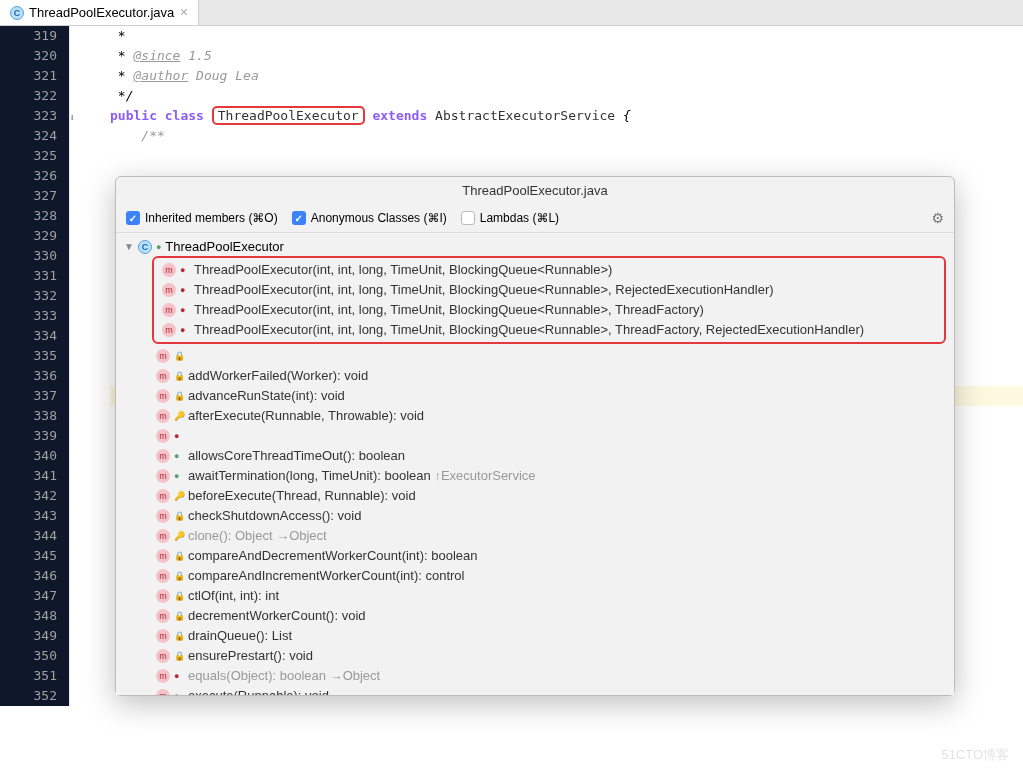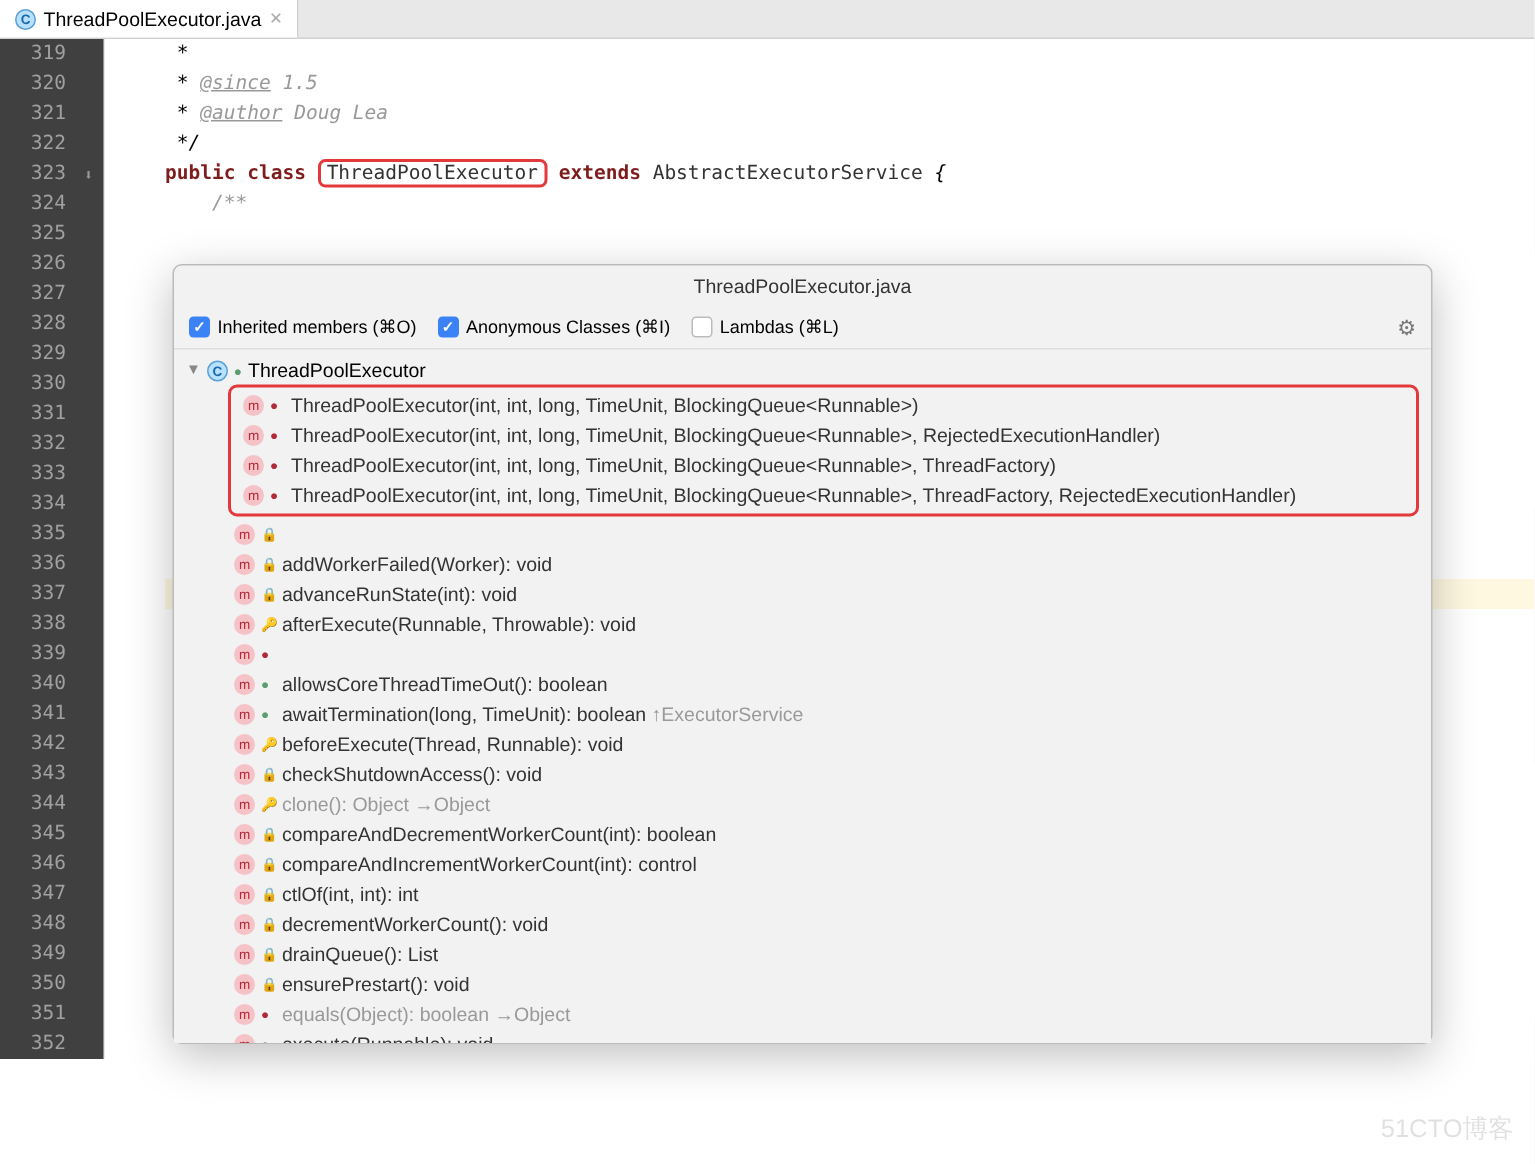--- a/index.html
+++ b/index.html
@@ -41,23 +41,23 @@
       color: #1b6aa5;
       font-weight: bold;
     }
     .tab-close { color: #aaa; font-size: 11px; }
     .editor {
       display: flex;
       background: #fff;
     }
     .gutter {
       width: 70px;
-      background: #404040;
+      background: #0f172a;
       text-align: right;
-      padding-right: 25px;
+      padding-right: 12px;
       color: #a0a0a0;
       font-family: "Menlo", "Consolas", monospace;
       font-size: 13px;
       border-right: 1px solid #e8e8e8;
     }
     .gutter-line { height: 20px; line-height: 20px; position: relative; }
     .gutter-icons {
       position: absolute;
       right: -18px;
       top: 2px;
@@ -75,21 +75,21 @@
       padding-left: 40px;
       font-style: italic;
     }
     .code-line {
       height: 20px;
       line-height: 20px;
       white-space: pre;
     }
     .code-line.hl-pink { background: #fff8e0; }
     .comment { color: #999; font-style: italic; text-align: center; }
-    .kw { color: #7f1d1d; font-weight: bold; font-style: normal; }
+    .kw { color: #8b5cf6; font-weight: bold; font-style: normal; }
     .tag { color: #999; text-decoration: underline; }
     .classname { color: #333; font-style: normal; }
     .redbox {
       border: 2px solid #e3393c;
       border-radius: 5px;
       padding: 0 4px;
       font-style: normal;
     }
     .popup {
       position: absolute;
@@ -176,21 +176,21 @@
       padding: 2px 4px;
       margin-left: 28px;
       margin-bottom: 2px;
     }
     .constructor-group .tree-item { padding-left: 4px; }
     .watermark {
       position: absolute;
       bottom: 12px;
       right: 14px;
       color: rgba(0,0,0,0.12);
-      font-size: 17px;
+      font-size: 13px;
       margin-top: 40px;
     }
   </style>
 </head>
 <body>
 
 <div class="tab-bar">
   <div class="tab">
     <span class="class-icon">C</span>
     <span>ThreadPoolExecutor.java</span>

